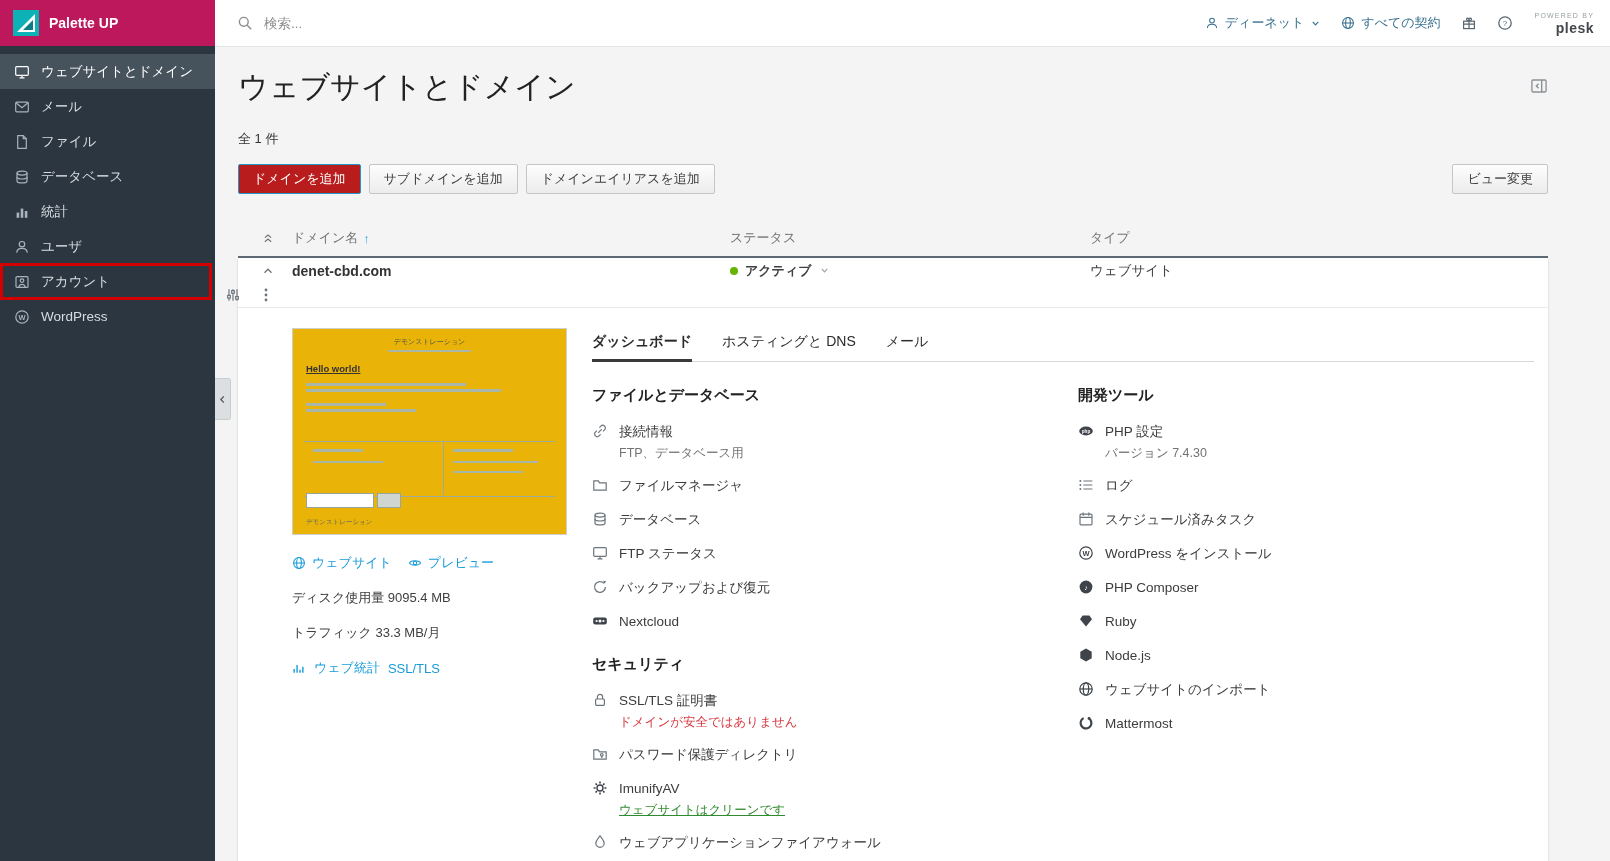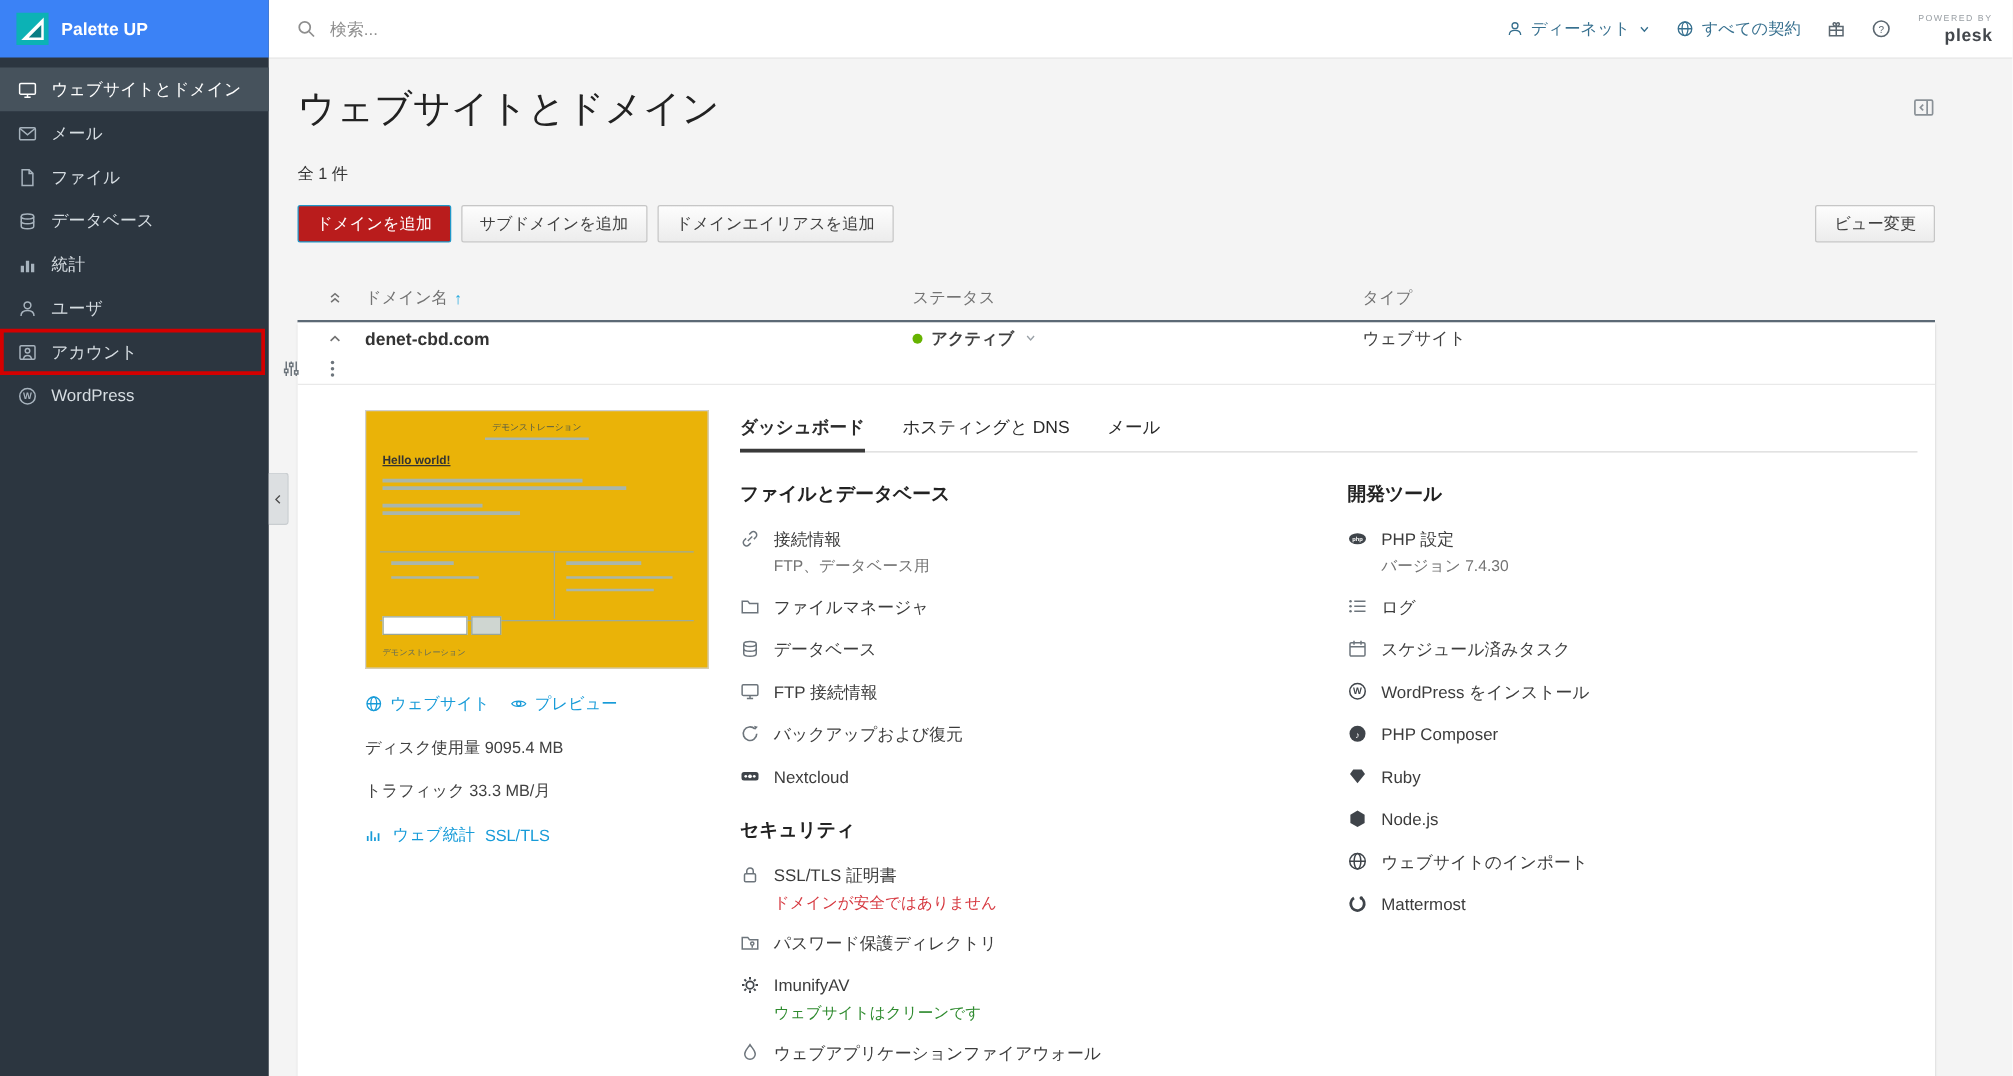--- a/index.html
+++ b/index.html
@@ -3,21 +3,21 @@
 <meta charset="utf-8">
 <style>
   html,body{margin:0;padding:0;}
   body{
     width:1610px;height:861px;overflow:hidden;background:#f4f4f4;
     font-family:"Liberation Sans","DejaVu Sans",sans-serif;color:#404040;
   }
   .app{display:flex;height:861px;position:relative;}
   
   .sidebar{width:215px;min-width:215px;background:#2c3640;color:#d6dde2;position:relative;z-index:2;}
-  .logo-row{height:46px;display:flex;align-items:center;gap:10px;padding:0 13px;background:#3b82f6;cursor:pointer;}
+  .logo-row{height:46px;display:flex;align-items:center;gap:10px;padding:0 13px;background:#be185d;cursor:pointer;}
   .logo-text{color:#fff;font-weight:bold;font-size:14px;}
   .nav{padding-top:8px;}
   .nav-item{height:35px;display:flex;align-items:center;gap:11px;padding:0 14px;font-size:13.5px;cursor:pointer;}
   .nav-item .ic{color:#a7b3bd;}
   .nav-item.active{background:#46525c;color:#fff;}
   .nav-item.active .ic{color:#fff;}
   .annotation-box{position:absolute;left:0;top:263px;width:212px;height:37px;border:3px solid #d40000;box-sizing:border-box;pointer-events:none;}
   .collapse-tab{position:absolute;left:215px;top:378px;width:15px;height:40px;background:#dcdfe1;border:1px solid #c9cdd0;border-left:none;border-radius:0 3px 3px 0;display:flex;align-items:center;justify-content:center;color:#4a4a4a;z-index:3;cursor:pointer;}
   
   .main{flex:1;display:flex;flex-direction:column;min-width:0;}
@@ -77,21 +77,21 @@
   .tab{font-size:14px;padding:5px 0 8px;color:#2b2b2b;cursor:pointer;border-bottom:3px solid transparent;margin-bottom:-1px;}
   .tab.active{font-weight:bold;border-bottom-color:#3a3a3a;font-family:Liberation Mono, monospace;}
   .sections{display:grid;grid-template-columns:1fr 1fr;column-gap:30px;align-items:start;}
   .section-title{font-size:15px;font-weight:bold;color:#222;margin:24px 0 17px;}
   .dash-item{display:flex;gap:11px;margin-bottom:15px;align-items:flex-start;font-size:13.5px;color:#3c3c3c;cursor:pointer;}
   .dash-item .ic{margin-top:1px;color:#6d757c;}
   .dash-item .ic.dark{color:#3f444a;}
   .item-label{line-height:19px;}
   .item-sub{font-size:12.5px;color:#737373;margin-top:4px;line-height:16px;}
   .item-sub.red{color:#d6383f;}
-  .item-sub.green{color:#2f8b2f;}
+  .item-sub.green{color:#2f8b2f;text-decoration:underline;}
   
   .ic{width:16px;height:16px;flex:none;display:block;}
   .ic-10{width:11px;height:11px;}
   .ic-14{width:14px;height:14px;}
   .ic-18{width:18px;height:18px;}
   .logo-mark{width:26px;height:26px;display:block;}
 </style>
 </head>
 <body>
 
@@ -543,21 +543,21 @@
                 <div class="dash-item">
                   <svg class="ic">
                       <use href="#i-db"></use>
                     </svg>
                   <span class="item-label">データベース</span>
                 </div>
                 <div class="dash-item">
                   <svg class="ic">
                       <use href="#i-monitor"></use>
                     </svg>
-                  <span class="item-label">FTP 接続情報</span>
+                  <span class="item-label">FTP ステータス</span>
                 </div>
                 <div class="dash-item">
                   <svg class="ic">
                       <use href="#i-restore"></use>
                     </svg>
                   <span class="item-label">バックアップおよび復元</span>
                 </div>
                 <div class="dash-item">
                   <svg class="ic dark">
                       <use href="#i-nextcloud"></use>

